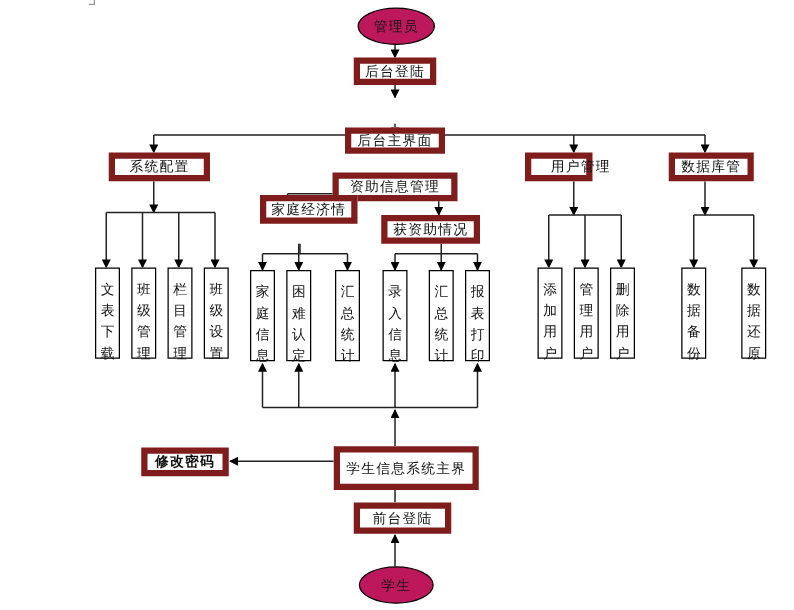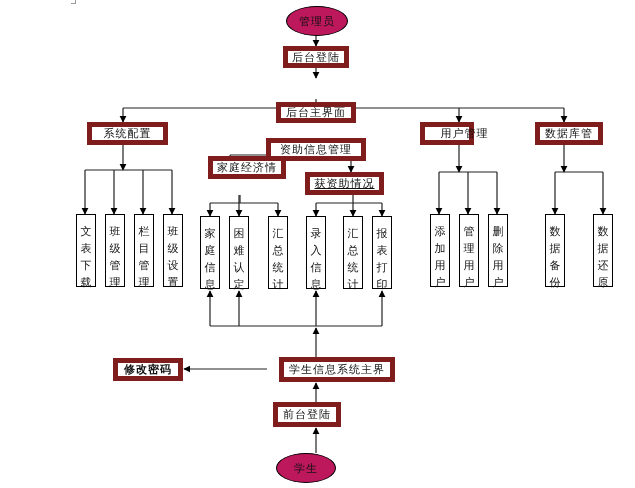--- a/index.html
+++ b/index.html
@@ -94,21 +94,21 @@
 <div class="oval" style="left:286px;top:6px;width:62px;height:30px;">管理员</div>
 <div class="box" style="left:283px;top:46px;width:66px;height:22px;">后台登陆</div>
 <div class="box" style="left:276px;top:78px;width:80px;height:21px;margin-top:24px;">后台主界面</div>
 
 <div class="box" style="left:87px;top:122px;width:81px;height:23px;">系统配置</div>
 <div class="box" style="left:266px;top:122px;width:100px;height:23px;margin-top:16px;">资助信息管理</div>
 <div class="box" style="left:420px;top:122px;width:54px;height:23px;padding-left:35px;">用户管理</div>
 <div class="box" style="left:535px;top:122px;width:68px;height:23px;">数据库管</div>
 
 <div class="box" style="left:208px;top:156px;width:78px;height:23px;">家庭经济情</div>
-<div class="box" style="left:305px;top:172px;width:79px;height:23px;text-decoration:underline;">获资助情况</div>
+<div class="box" style="left:305px;top:172px;width:79px;height:23px;">获资助情况</div>
 
 <div class="vbox" style="left:76px;top:214px;width:20px;height:73px;">
   <span>
       <span>文</span>
       <span>表</span>
       <span>下</span>
       <span>载</span>
     </span>
   </div>
 <div class="vbox" style="left:105px;top:214px;width:20px;height:73px;">
@@ -222,15 +222,15 @@
 <div class="vbox" style="left:593px;top:214px;width:20px;height:73px;">
   <span>
       <span>数</span>
       <span>据</span>
       <span>还</span>
       <span>原</span>
     </span>
   </div>
 
 <div class="box" style="left:113px;top:358px;width:70px;height:23px;font-weight:bold;">修改密码</div>
-<div class="box" style="left:279px;top:357px;width:116px;height:25px;">学生信息系统主界</div>
-<div class="box" style="left:273px;top:402px;width:68px;height:25px;">前台登陆</div>
-<div class="oval" style="left:276px;top:453px;width:60px;height:30px;">学生</div>
+<div class="box" style="left:267px;top:357px;width:116px;height:35px;">学生信息系统主界</div>
+<div class="box" style="left:283px;top:402px;width:78px;height:25px;">前台登陆</div>
+<div class="oval" style="left:287px;top:453px;width:60px;height:30px;">学生</div>
 
 </body></html>

